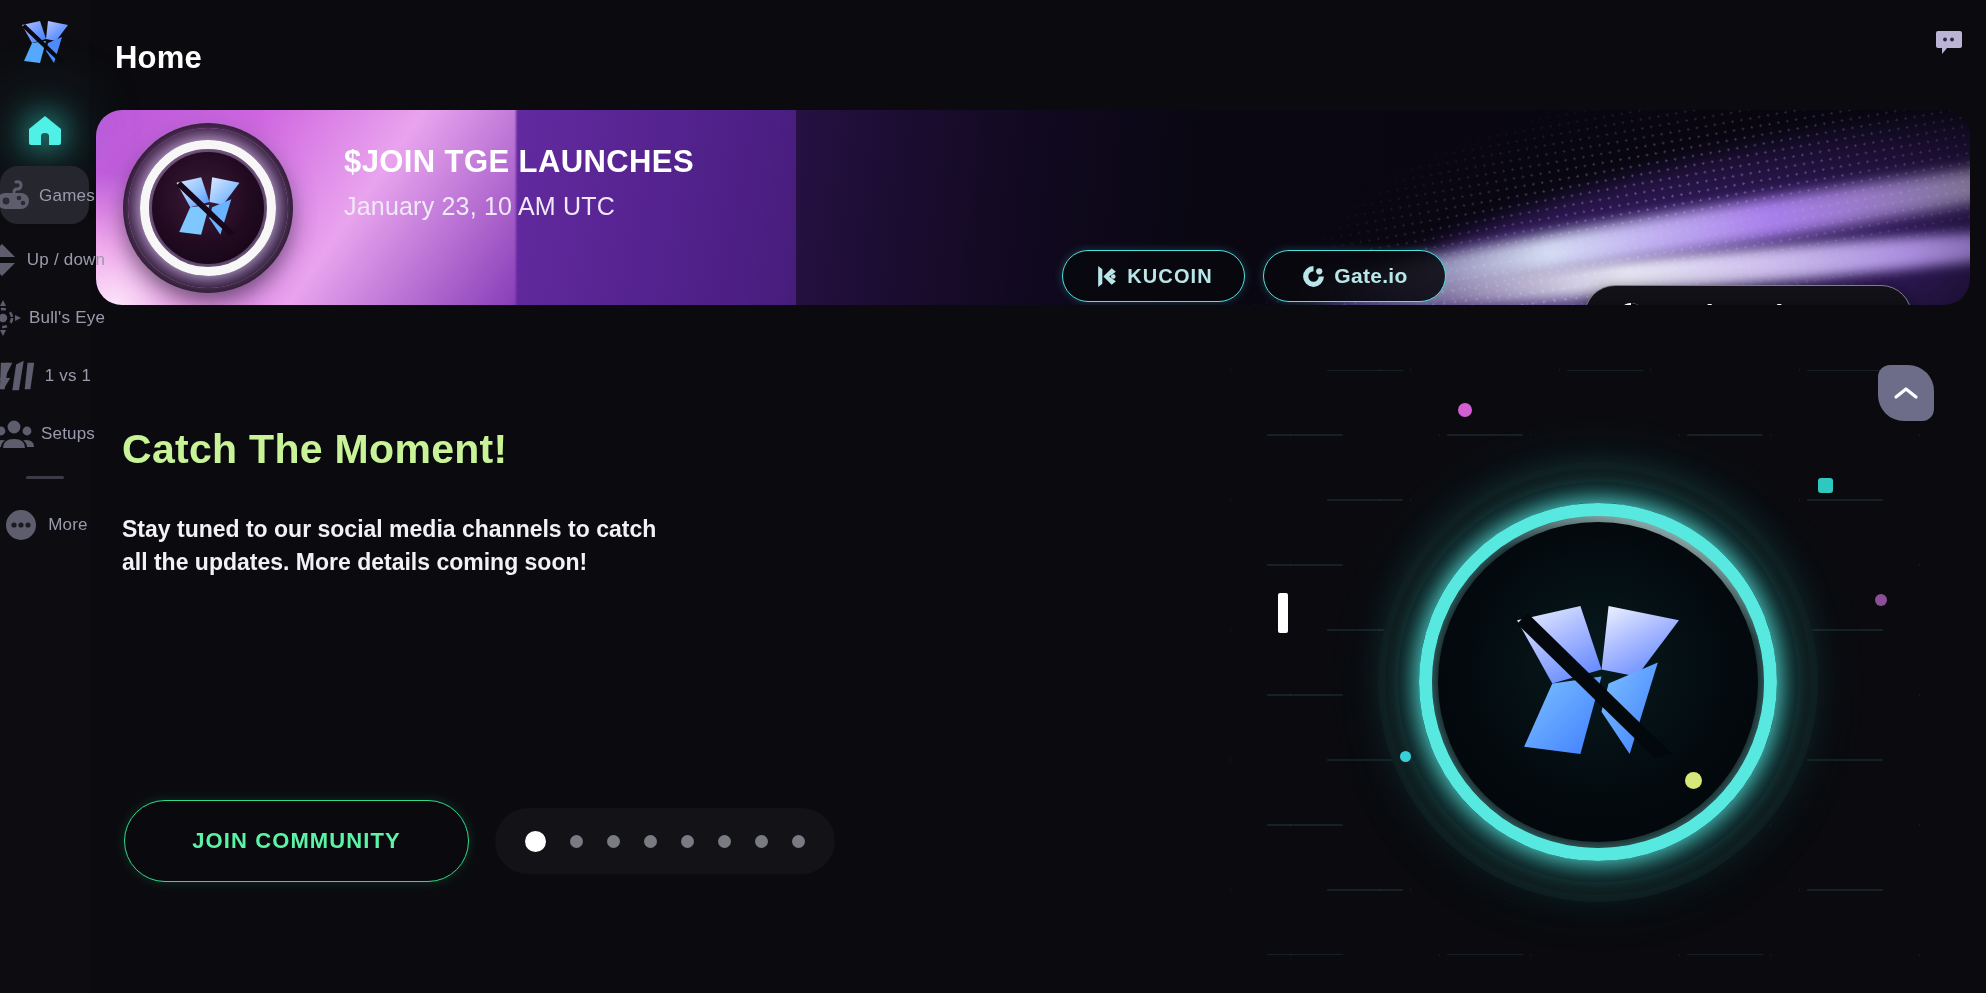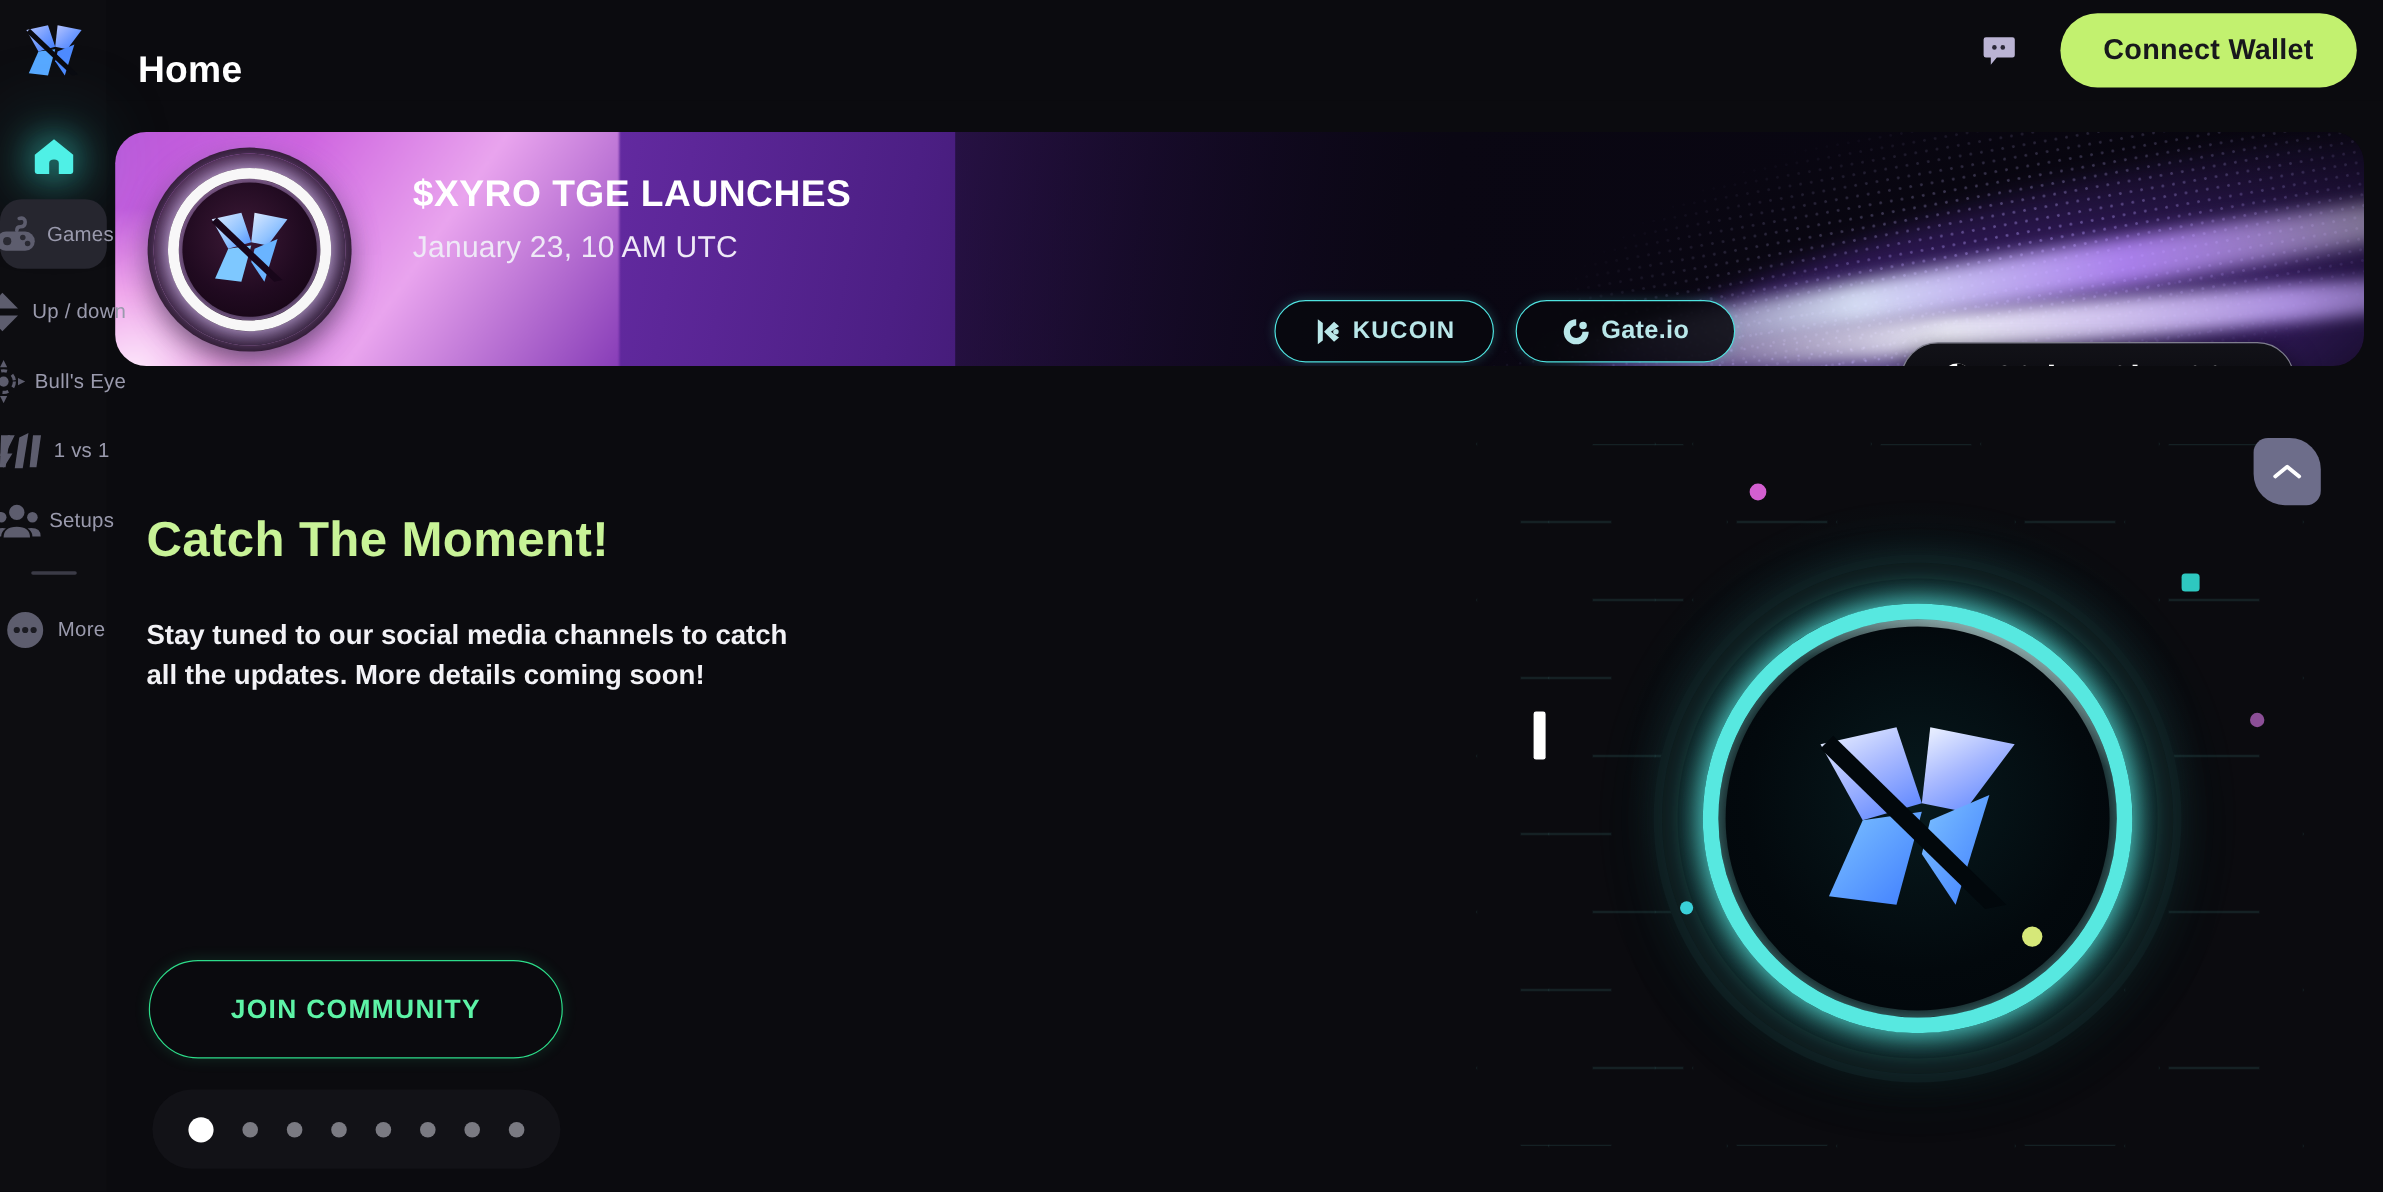--- a/index.html
+++ b/index.html
@@ -225,21 +225,21 @@
   }
   #hero-body {
     margin-top: 40px;
     font-size: 23px; font-weight: 600; color: #f2f2f6;
     line-height: 1.42;
     width: 545px;
   }
 
   #hero-actions {
     position: absolute; left: 124px; top: 800px;
-    display: flex; align-items: center; gap: 26px; flex-direction: column;
+    display: flex; align-items: center; gap: 26px;
   }
   #join-community {
     width: 345px; height: 82px;
     border-radius: 44px;
     border: 1.6px solid #2ddc8a;
     background: #0a0a0e;
     color: #5df3a6;
     font-family: "Liberation Sans", sans-serif;
     font-size: 22px; font-weight: 600;
     letter-spacing: 1.1px;
@@ -433,21 +433,20 @@
 <div id="header">
   <div id="page-title">Home</div>
   <div id="header-right">
     <span style="display:flex;cursor:pointer;">
       <svg width="30" height="30" viewBox="0 0 30 30">
         <path d="M4 4 H26 Q28 4 28 6 V19 Q28 21 26 21 H13 L8 27 L8 21 H4 Q2 21 2 19 V6 Q2 4 4 4 Z" fill="#bbb4d4"></path>
         <circle cx="11" cy="12.5" r="1.9" fill="#2b2838"></circle>
         <circle cx="18" cy="12.5" r="1.9" fill="#2b2838"></circle>
       </svg>
     </span>
-    <button id="connect-wallet">Connect Wallet</button>
   </div>
 </div>
 
 <div id="banner">
   <div class="ban-bg">
     <div class="ban-purple"></div>
     <div class="ban-dark"></div>
     <div class="ban-pink"></div>
     <div class="ban-dots"></div>
     <div class="ban-dots2"></div>
@@ -469,21 +468,21 @@
         <polygon points="4,8 22,4 28,22 14,26" fill="url(#bg1)"></polygon>
         <polygon points="28,22 30,4 50,8 38,24" fill="url(#bg1)"></polygon>
         <polygon points="14,26 28,24 22,46 6,44" fill="#7ec8ff"></polygon>
         <polygon points="30,26 44,20 36,46 28,34" fill="#6ab4ff"></polygon>
         <polygon points="7,7 47,45 42,46 4,10" fill="#18061a"></polygon>
       </svg>
     </span>
   </div>
 
   <div id="banner-text">
-    <div id="banner-title">$XYRO TGE LAUNCHES</div>
+    <div id="banner-title">$JOIN TGE LAUNCHES</div>
     <div id="banner-sub">January 23, 10 AM UTC</div>
   </div>
 
   <div id="exchange-grid">
     <button class="ex-btn kucoin">
       <span style="display:flex">
         <svg width="25" height="25" viewBox="0 0 24 24">
           <path d="M4 2 L4 22 L8 19 L8 5 Z" fill="#b9e7e9"></path>
           <path d="M9 12 L17 4 L21 7.5 L14.5 12 L21 16.5 L17 20 Z" fill="#b9e7e9"></path>
           <circle cx="18.5" cy="12" r="2.2" fill="#b9e7e9"></circle>

